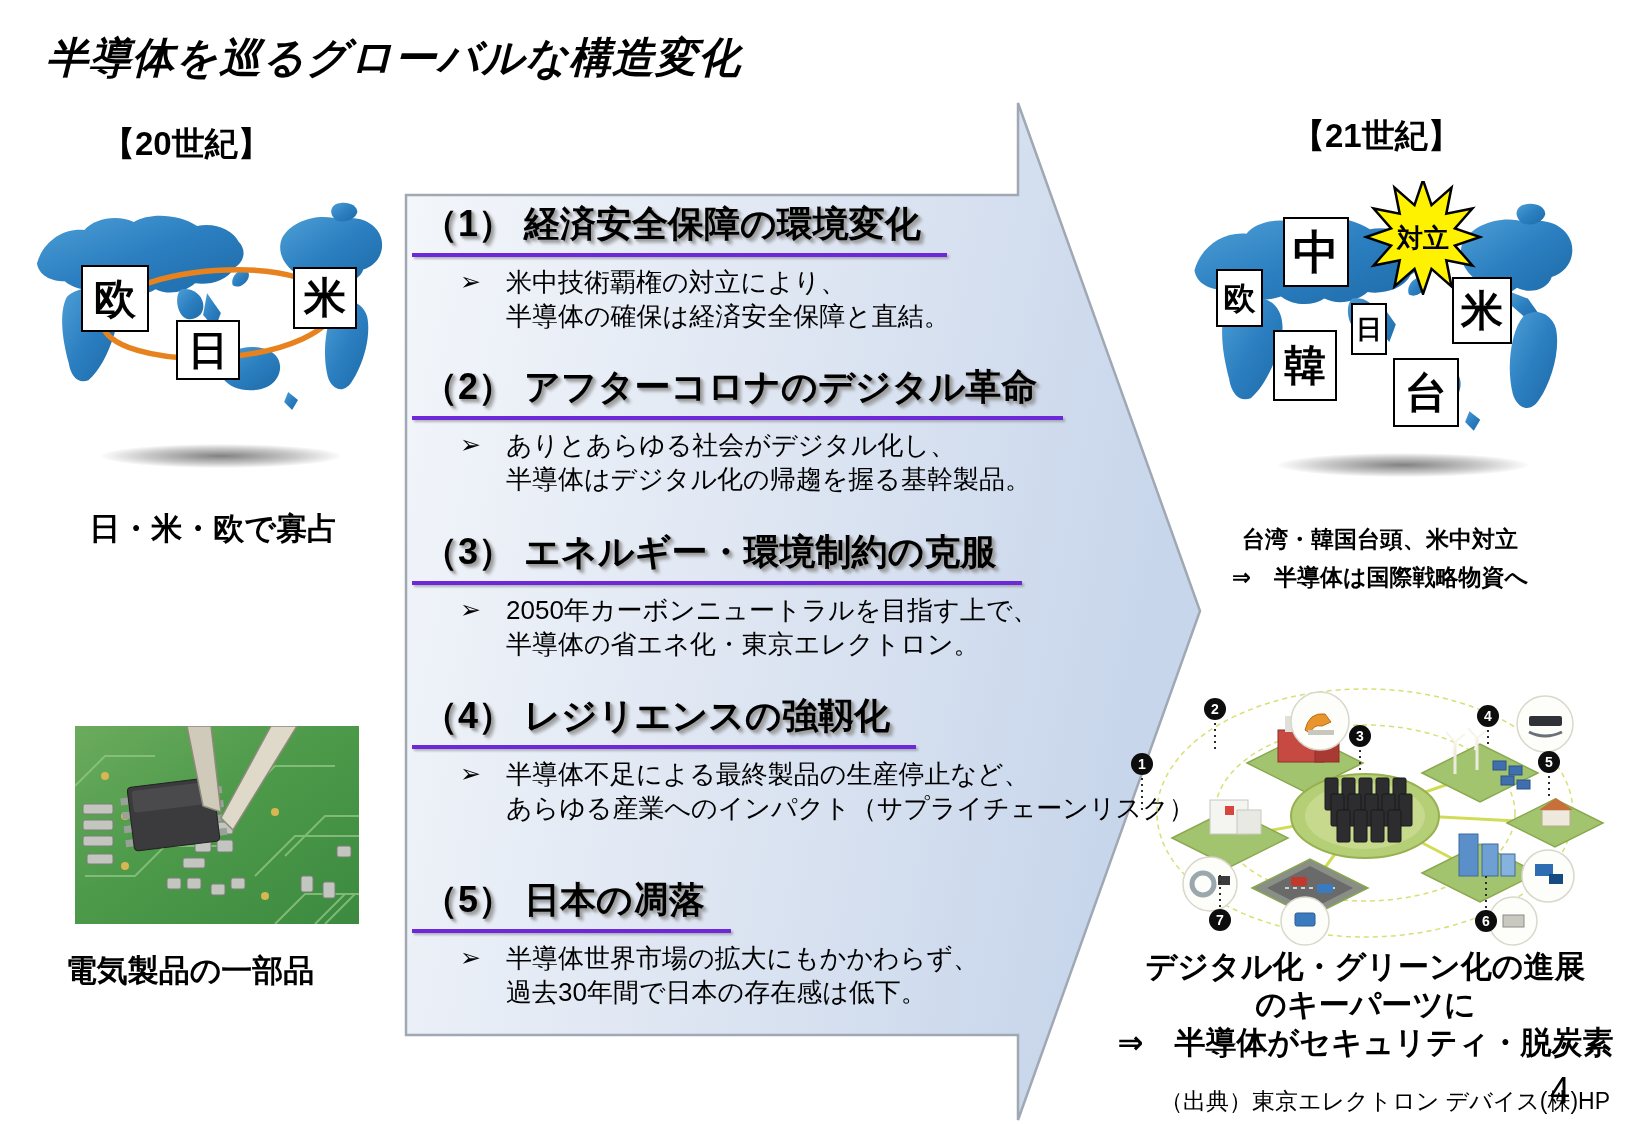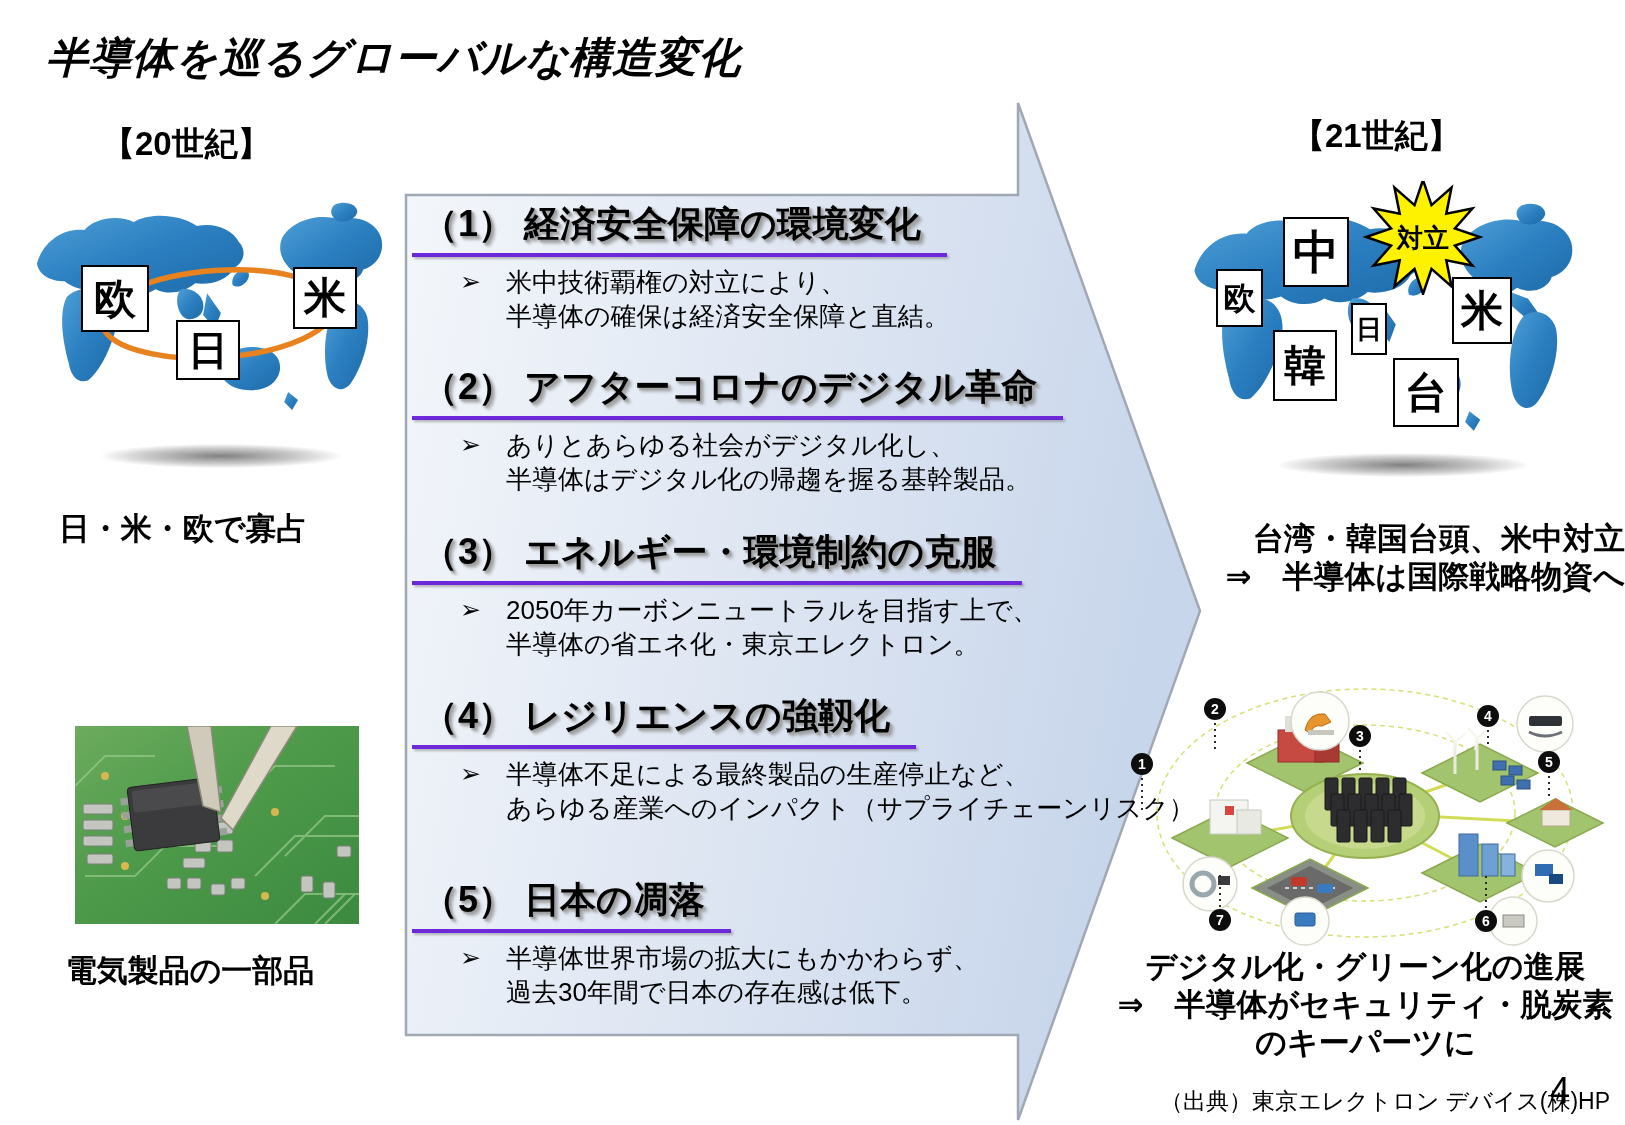--- a/index.html
+++ b/index.html
@@ -32,42 +32,42 @@
     font-weight:bold; line-height:1;
   }
   .burst-wrap{left:173px; top:-4px; width:120px; height:114px;}
   .burst-label{
     position:absolute; left:0; top:0; width:120px; height:114px;
     display:flex; align-items:center; justify-content:center;
     font-size:26px; font-weight:bold;
   }
 
   .big-caption{font-size:31px; font-weight:bold; text-align:center; white-space:nowrap;}
-  .caption20{left:28px; top:508px; width:310px;}
+  .caption20{left:28px; top:508px; width:310px;text-align:right;}
   .caption-pcb{left:35px; top:950px; width:310px;}
 
   .pcb{left:75px; top:726px; width:284px; height:198px;}
 
   
   .arrow-svg{left:390px; top:95px; width:825px; height:1035px;}
   .sections{left:412px; top:195px; width:640px; height:850px;}
   .section{position:absolute; left:0; width:640px;}
   .sec-heading{
     display:inline-block; font-size:36px; font-weight:bold; white-space:nowrap;
     border-bottom:4px solid #6d28d9; padding:0 26px 4px 10px;
     text-shadow:2px 2px 2px #9f9f9f;
     filter:drop-shadow(2px 2px 1px rgba(130,130,130,.55));
   }
   .sec-bullet{display:flex; margin-left:48px; margin-top:8px;}
   .bullet-glyph{font-size:25px; width:46px; flex:0 0 46px; padding-top:2px;}
   .bullet-lines{font-size:26px; line-height:34px; white-space:nowrap;}
 
   
   .headline21{left:1135px; top:520px; width:490px;}
-  .headline21 div{font-size:31px; font-weight:bold; text-align:right; line-height:38px; white-space:nowrap;}
+  .headline21 div{font-size:23px; font-weight:bold; text-align:center; line-height:38px; white-space:nowrap;}
   .caption-digital{left:1108px; top:948px; width:515px;}
   .caption-digital div{font-size:31px; font-weight:bold; text-align:center; line-height:38px; white-space:nowrap;}
 
   .illustration{left:1115px; top:658px; width:500px; height:295px;}
   .num-badge{
     position:absolute; width:22px; height:22px; border-radius:50%; background:#0d0d0d;
     color:#fff; font-size:14px; font-weight:bold; display:flex; align-items:center; justify-content:center;
   }
 
   .source-line{left:1160px; top:1086px; width:410px; font-size:23px; text-align:right; white-space:nowrap;}
@@ -391,20 +391,20 @@
         <line x1="434" y1="106" x2="434" y2="140"></line>
           <line x1="371" y1="250" x2="371" y2="216"></line>
         <line x1="105" y1="249" x2="105" y2="214"></line>
       </g>
     </svg>
     
   <div class="num-badge" style="left: 16px; top: 95px;">1</div><div class="num-badge" style="left: 89px; top: 40px;">2</div><div class="num-badge" style="left: 234px; top: 67px;">3</div><div class="num-badge" style="left: 362px; top: 47px;">4</div><div class="num-badge" style="left: 423px; top: 93px;">5</div><div class="num-badge" style="left: 360px; top: 252px;">6</div><div class="num-badge" style="left: 94px; top: 251px;">7</div></div>
 
   <div class="abs caption-digital">
       <div>デジタル化・グリーン化の進展</div>
+      <div>のキーパーツに</div>
       <div>⇒　半導体がセキュリティ・脱炭素</div>
-      <div>のキーパーツに</div>
     </div>
 
   <div class="abs source-line">（出典）東京エレクトロン デバイス(株)HP</div>
   <div class="abs page-number">4</div>
 
 </div>
 
 </body></html>

